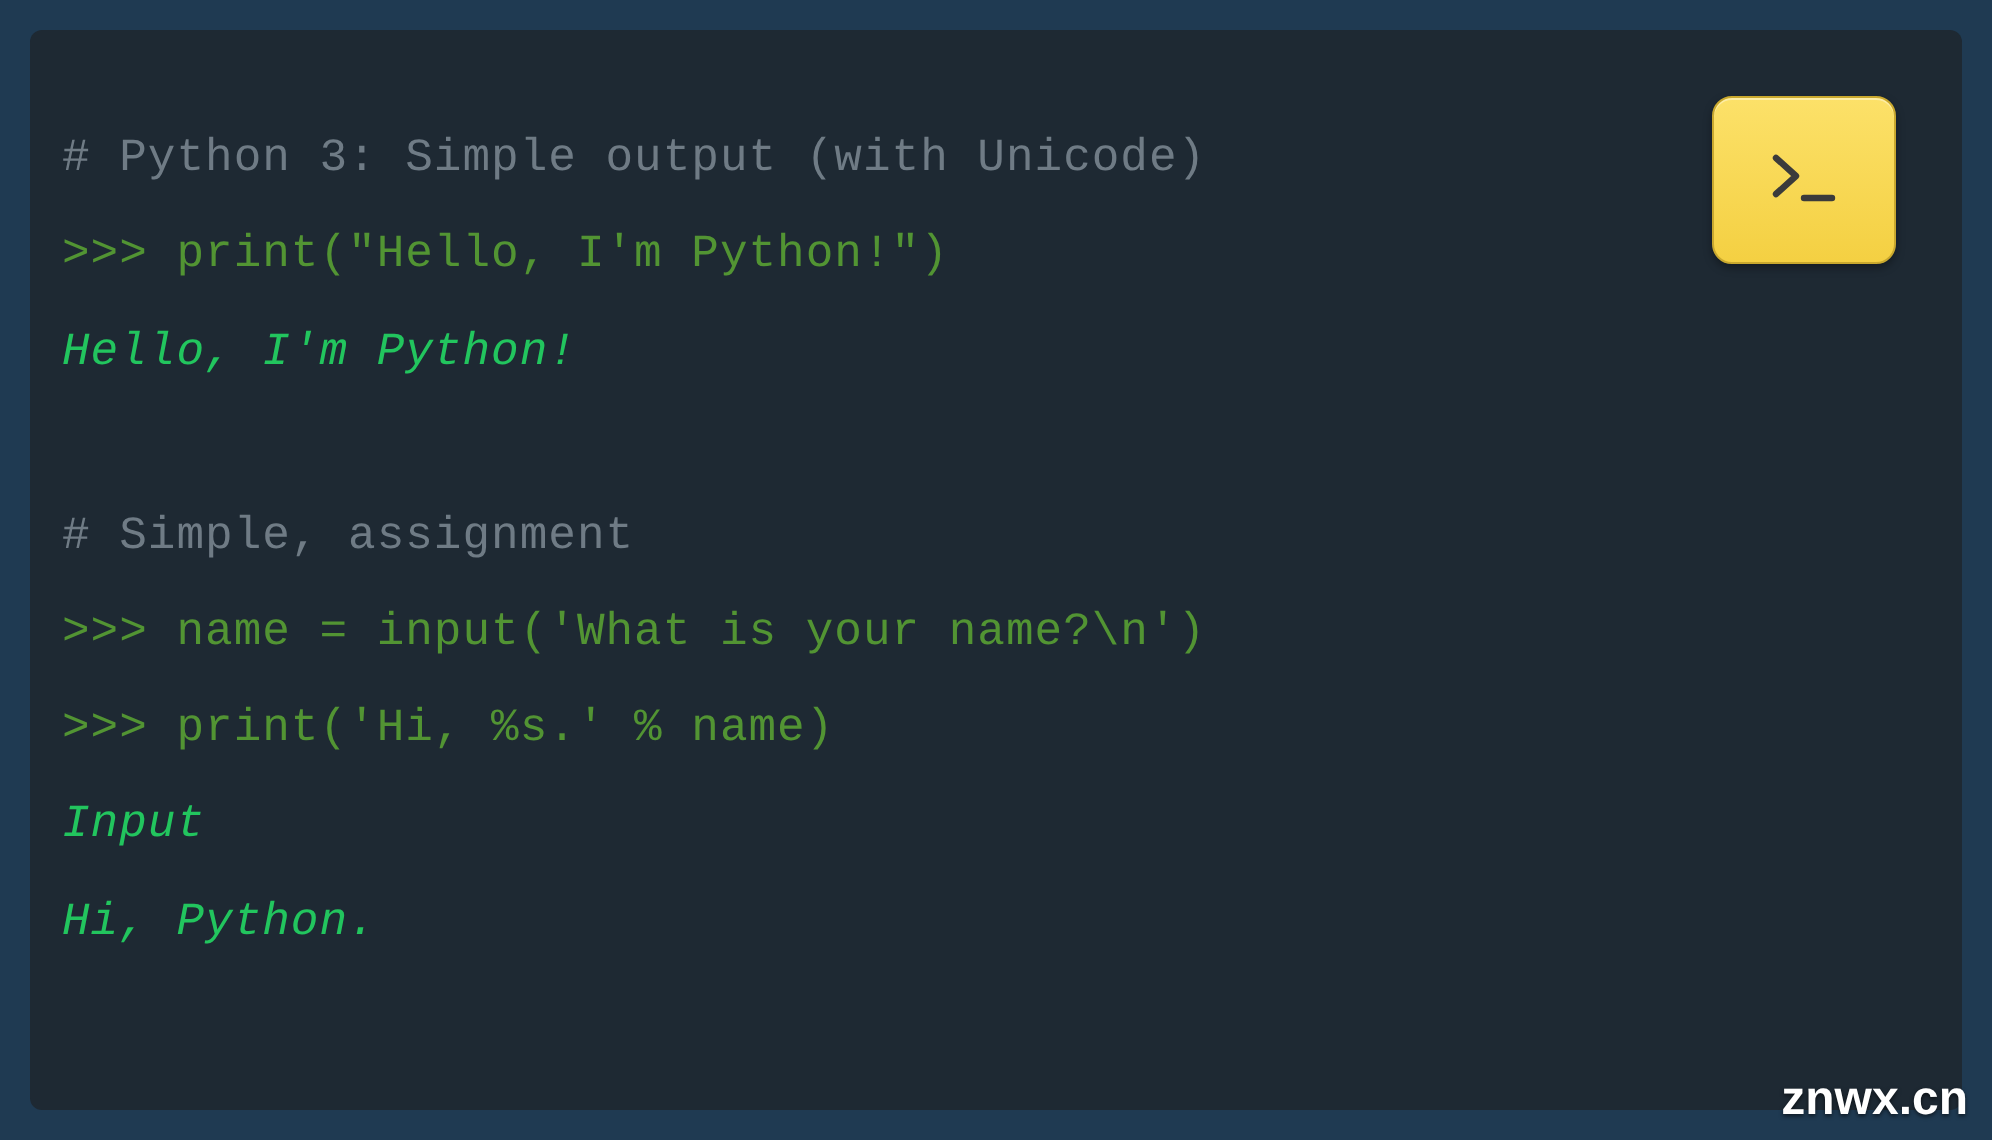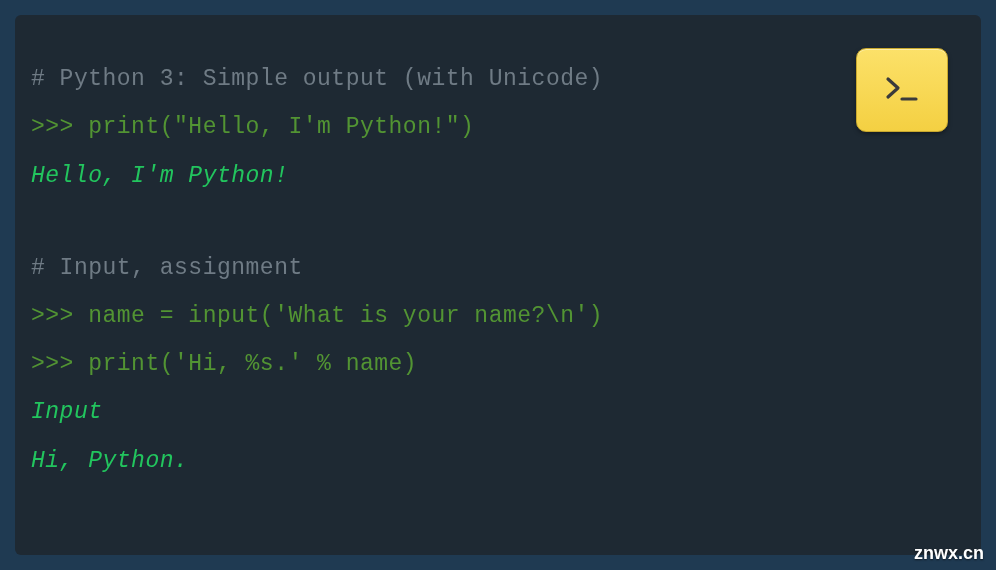--- a/index.html
+++ b/index.html
@@ -50,35 +50,35 @@
       cursor: pointer;
     }
     .launch-btn svg { display: block; }
     .watermark {
       position: absolute;
       right: 12px;
       bottom: 6px;
       color: #ffffff;
       font-family: Arial, Helvetica, sans-serif;
       font-weight: 700;
-      font-size: 18px;
+      font-size: 24px;
       letter-spacing: 0px;
       text-shadow: 0 1px 2px rgba(0,0,0,0.6);
       text-align: right;
     }
   </style>
 </head>
 <body>
 
 <div class="code-panel">
   <span class="code-line comment"># Python 3: Simple output (with Unicode)</span>
   <span class="code-line input-line">&gt;&gt;&gt; print("Hello, I'm Python!")</span>
   <span class="code-line output">Hello, I'm Python!</span>
   <div class="blank"></div>
-  <span class="code-line comment"># Input, assignment</span>
+  <span class="code-line comment"># Simple, assignment</span>
   <span class="code-line input-line">&gt;&gt;&gt; name = input('What is your name?\n')</span>
   <span class="code-line input-line">&gt;&gt;&gt; print('Hi, %s.' % name)</span>
   <span class="code-line output">Input</span>
   <span class="code-line output">Hi, Python.</span>
 </div>
 
 <div class="launch-btn">
   <span>
     <svg width="40" height="30" viewBox="0 0 40 30">
       <polyline points="6,4 16,13 6,22" fill="none" stroke="#3b3b3b" stroke-width="3.2" stroke-linecap="round" stroke-linejoin="round"></polyline>

